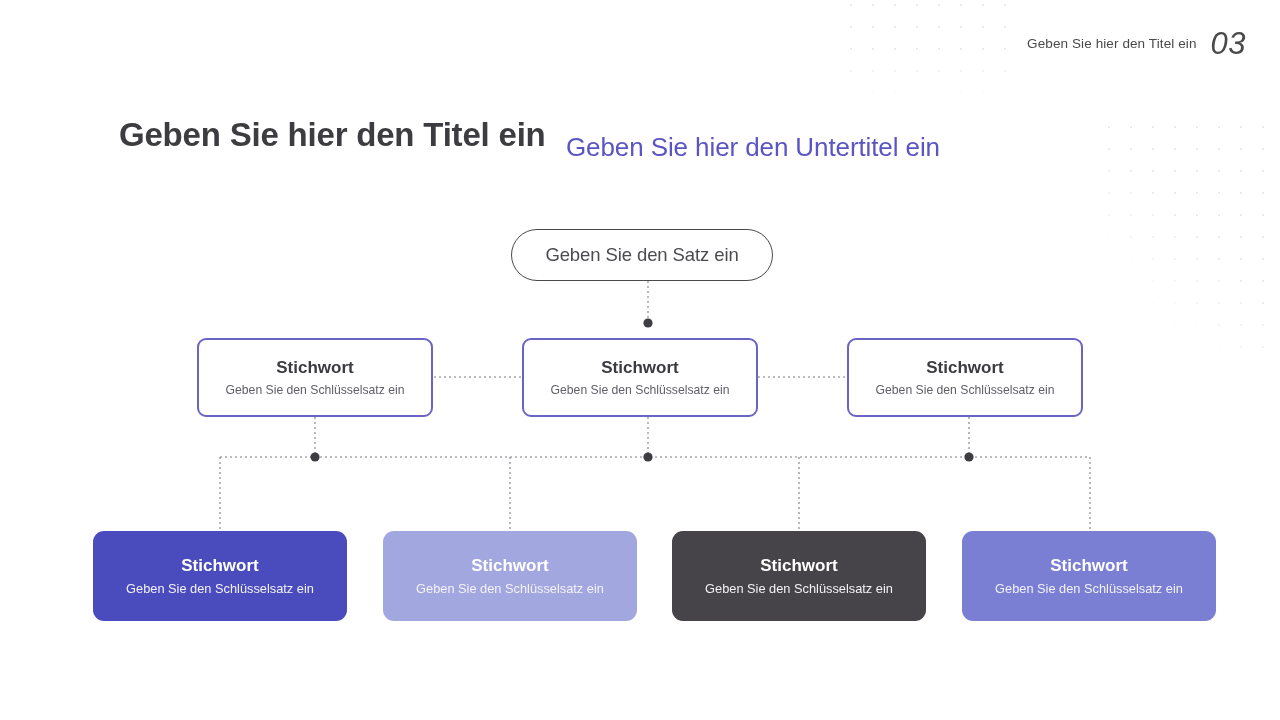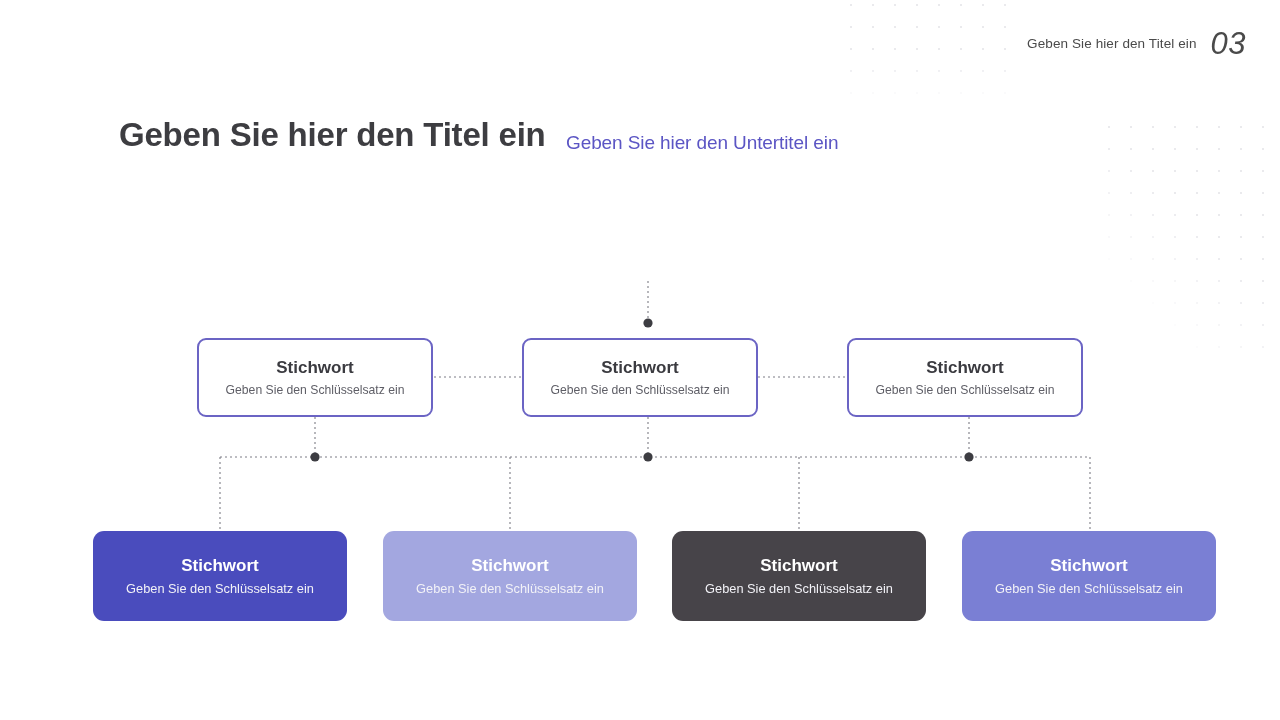--- a/index.html
+++ b/index.html
@@ -73,21 +73,21 @@
     font-size: 33px;
     font-weight: bold;
     color: #3d3d41;
     letter-spacing: -.2px;
     white-space: nowrap;
   }
   .subtitle {
     position: absolute;
     left: 566px;
     top: 132px;
-    font-size: 19px;
+    font-size: 26px;
     color: #5b55c4;
     white-space: nowrap;
     letter-spacing: -.1px;
   }
 
   
   .diagram {
     position: absolute;
     left: 0;
     top: 0;
@@ -207,20 +207,23 @@
       <line x1="1090" y1="457" x2="1090" y2="531"></line>
     </g>
     <g fill="#3d3d42">
       <circle cx="648" cy="323" r="4.6"></circle>
       <circle cx="315" cy="457" r="4.6"></circle>
       <circle cx="648" cy="457" r="4.6"></circle>
       <circle cx="969" cy="457" r="4.6"></circle>
     </g>
   </svg>
 
+  <div class="root-node">
+    <span>Geben Sie den Satz ein</span>
+  </div>
 
   <div class="mid-card" style="left:197px;">
     <div class="kw">Stichwort</div>
     <div class="ks">Geben Sie den Schlüsselsatz ein</div>
   </div>
   <div class="mid-card" style="left:522px;">
     <div class="kw">Stichwort</div>
     <div class="ks">Geben Sie den Schlüsselsatz ein</div>
   </div>
   <div class="mid-card" style="left:847px;">

